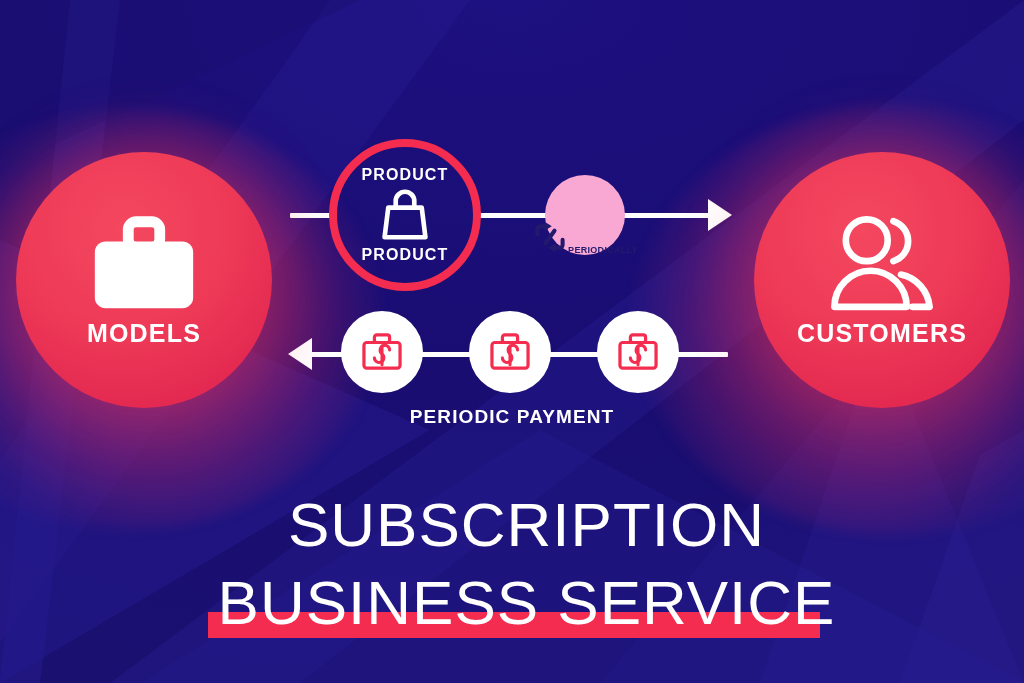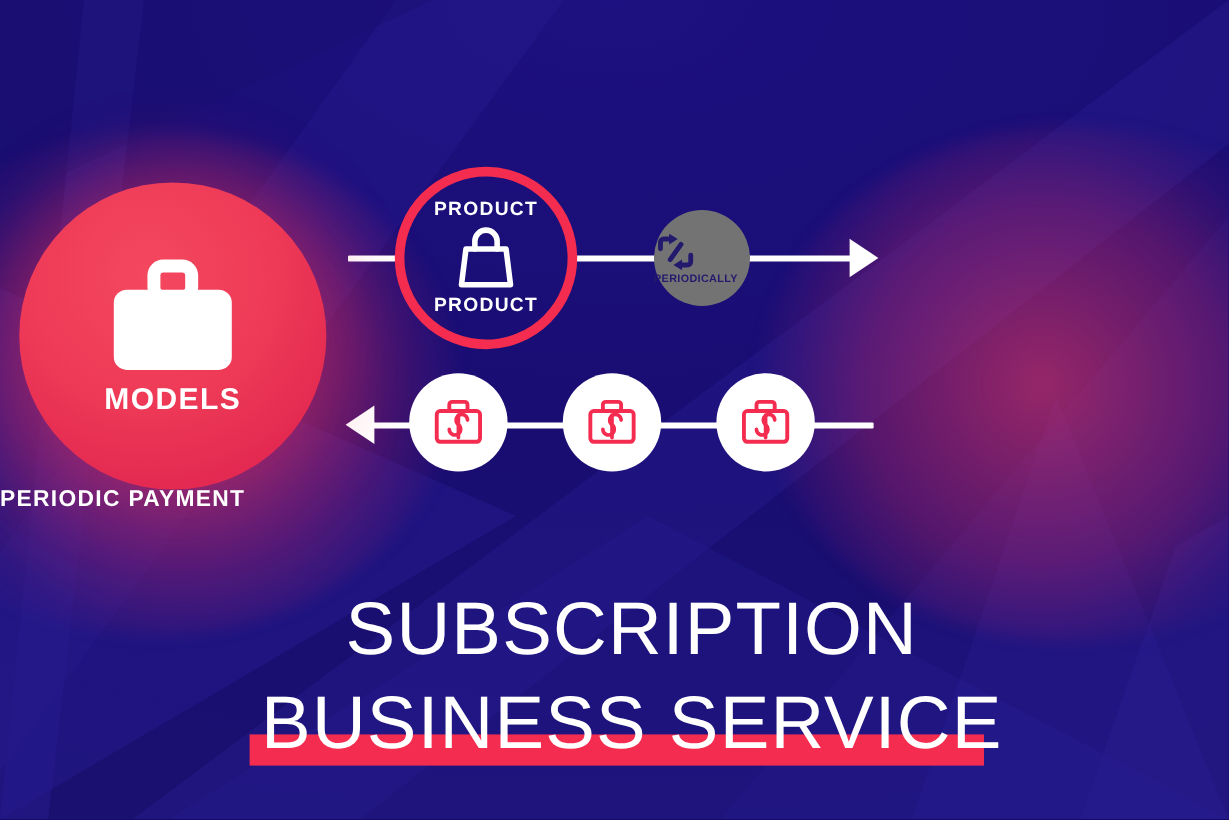--- a/index.html
+++ b/index.html
@@ -102,24 +102,24 @@
   .ps-top { margin-bottom: 4px; }
   .ps-bottom { margin-top: 4px; }
   .ps-icon { width: 52px; height: 56px; display: block; }
 
   
   .per-circle {
     position: absolute;
     left: 545px; top: 175px;
     width: 80px; height: 80px;
     border-radius: 50%;
-    background: #737373;
-    display: flex;
-    flex-direction: column;
-    align-items: flex-start;
+    background: #f9a8d4;
+    display: flex;
+    flex-direction: row;
+    align-items: flex-end;
     justify-content: center;
   }
   .per-icon { width: 36px; height: 32px; display: block; margin-bottom: 2px; }
   .per-label {
     color: #231a6e;
     font-weight: bold;
     font-size: 9px;
     letter-spacing: 0.3px;
     line-height: 1;
   }
@@ -152,20 +152,21 @@
     display: flex;
     align-items: center;
     justify-content: center;
   }
   .pay-icon { width: 42px; height: 38px; display: block; }
 
   .pay-label {
     position: absolute;
     left: 0; right: 0;
     top: 406px;
+    text-align: center;
     color: #ffffff;
     font-weight: bold;
     font-size: 19px;
     letter-spacing: 1.1px;
   }
   .pay-label span { display: inline-block; }
 
   
   .title-block {
     position: absolute;
@@ -232,20 +233,31 @@
   <div class="node-circle node-company">
     <span class="node-icon">
       <svg viewBox="0 0 120 100" width="118" height="100" xmlns="http://www.w3.org/2000/svg">
         <rect x="44" y="6" width="32" height="26" rx="8" fill="none" stroke="#ffffff" stroke-width="11"></rect>
         <rect x="10" y="26" width="100" height="68" rx="11" fill="#ffffff"></rect>
       </svg>
     </span>
     <span class="node-label">MODELS</span>
   </div>
 
+  <div class="node-circle node-customers">
+    <span class="node-icon">
+      <svg viewBox="0 0 124 104" width="122" height="102" xmlns="http://www.w3.org/2000/svg">
+        <circle cx="46" cy="26" r="22" fill="none" stroke="#ffffff" stroke-width="7"></circle>
+        <path d="M74 6 a22 22 0 0 1 0 42" fill="none" stroke="#ffffff" stroke-width="7" stroke-linecap="round"></path>
+        <path d="M12 96 a38 38 0 0 1 76 0 z" fill="none" stroke="#ffffff" stroke-width="7" stroke-linejoin="round"></path>
+        <path d="M82 62 a38 38 0 0 1 30 34 l-18 0" fill="none" stroke="#ffffff" stroke-width="7" stroke-linejoin="round" stroke-linecap="round"></path>
+      </svg>
+    </span>
+    <span class="node-label">CUSTOMERS</span>
+  </div>
 
   <div class="ps-circle">
     <span class="ps-top">PRODUCT</span>
     <span class="ps-icon">
       <svg viewBox="0 0 56 60" width="52" height="56" xmlns="http://www.w3.org/2000/svg">
         <path d="M18 22 V15 a10 10 0 0 1 20 0 V22" fill="none" stroke="#ffffff" stroke-width="5" stroke-linecap="round"></path>
         <path d="M10 22 H46 L50 54 H6 Z" fill="none" stroke="#ffffff" stroke-width="5" stroke-linejoin="round"></path>
       </svg>
     </span>
     <span class="ps-bottom">PRODUCT</span>

